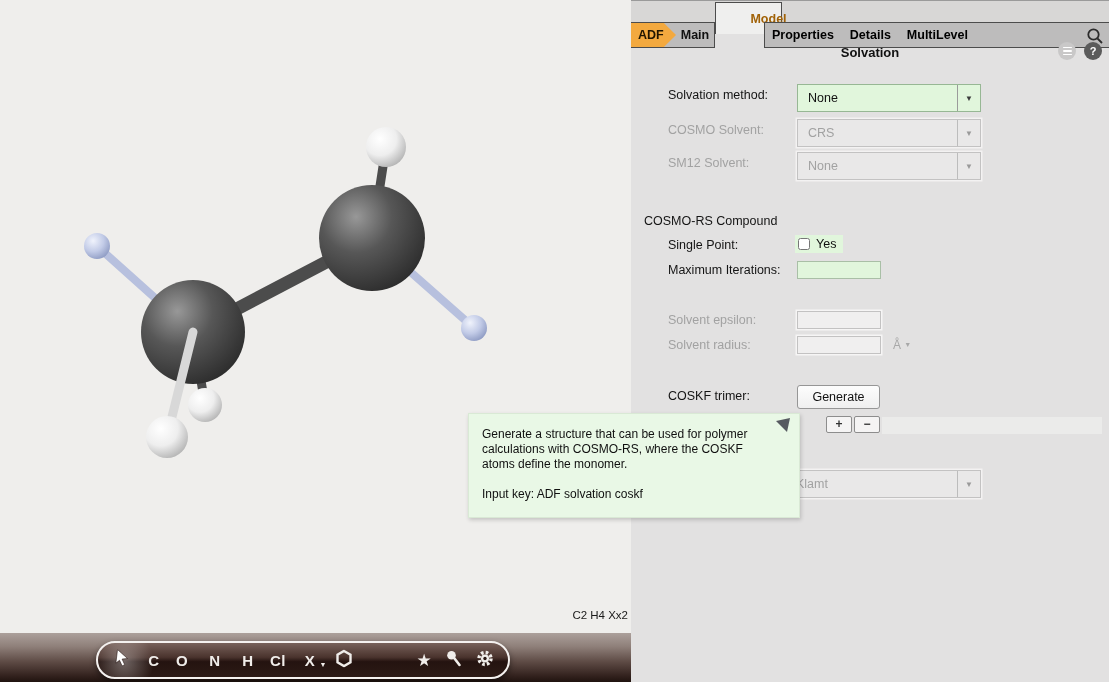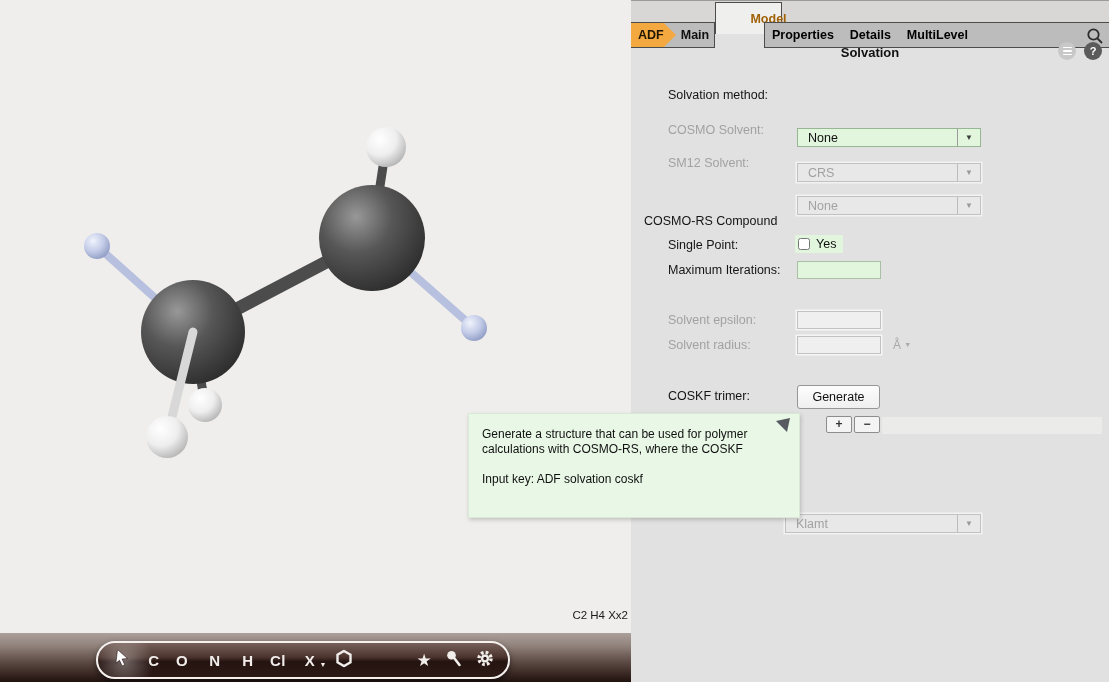--- a/index.html
+++ b/index.html
@@ -50,22 +50,22 @@
   .circle-btn { position:absolute; top:42px; width:18px; height:18px; border-radius:50%;
     display:flex; align-items:center; justify-content:center; }
   .menu-btn { left:427px; background:#c9c8c8; flex-direction:column; gap:2px; }
   .menu-btn i { display:block; width:9px; height:1.6px; background:#fff; border-radius:1px; }
   .help-btn { left:453px; background:#5b5b5b; color:#fff; font-size:11px; font-weight:bold; }
 
   .flabel { position:absolute; left:13px; font-size:12.5px; color:#141414;margin-left:24px; }
   .flabel.dim, .dim { color:#a2a2a2; }
   .sect { position:absolute; left:13px; font-size:12.5px; color:#141414; }
 
-  .dropdown { position:absolute; left:166px; width:184px; height:19px; font-size:12.5px;
-    display:flex; align-items:center;margin-top:44px; }
+  .dropdown { position:absolute; left:166px; width:184px; height:28px; font-size:12.5px;
+    display:flex; align-items:center; }
   .dropdown .val { flex:1; padding-left:10px; }
   .dropdown .arrow-box { width:23px; align-self:stretch; display:flex; align-items:center;
     justify-content:center; font-size:8px; }
   .dd-on { background:#e1f6dc; border:1px solid #97b794; color:#111; }
   .dd-on .arrow-box { border-left:1px solid #9b9b9b; color:#3c3c3c; }
   .dd-off { background:#e9e8e8; border:1px solid #c3c2c2; color:#a2a2a2;
     box-shadow:0 0 0 1.5px #f3f2f2;gap:32px; }
   .dd-off .arrow-box { border-left:1px solid #bcbcbc; color:#9a9a9a; }
 
   .tinput { position:absolute; left:166px; width:84px; height:18px; border:1px solid #a9bfa6;
@@ -259,15 +259,16 @@
     <div class="arrow-box">▼</div>
   </div>
 </div>
 
 <div class="tooltip">
   <svg class="tt-pointer" width="16" height="15" viewBox="0 0 16 15">
     <polygon points="1,3 15,0 12,14" fill="#565a60"></polygon>
   </svg>
   <div class="tline">Generate a structure that can be used for polymer</div>
   <div class="tline">calculations with COSMO-RS, where the COSKF</div>
+  <div class="tline">atoms define the monomer.</div>
   <div class="tline"></div>
   <div class="tline">Input key: ADF solvation coskf</div>
 </div>
 
 </body></html>

